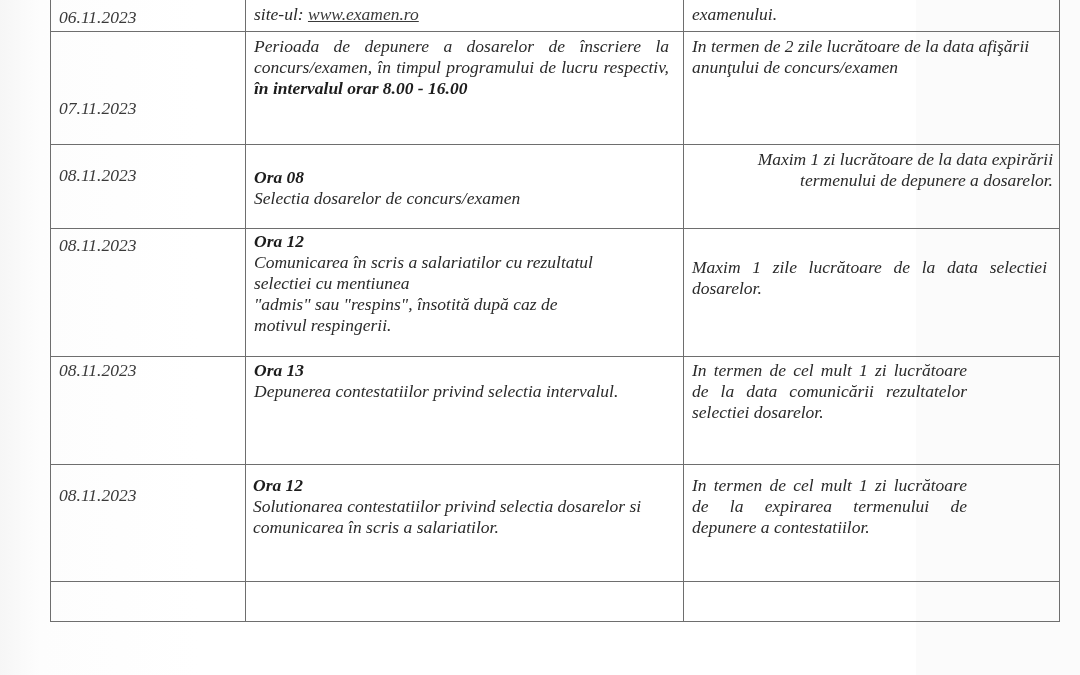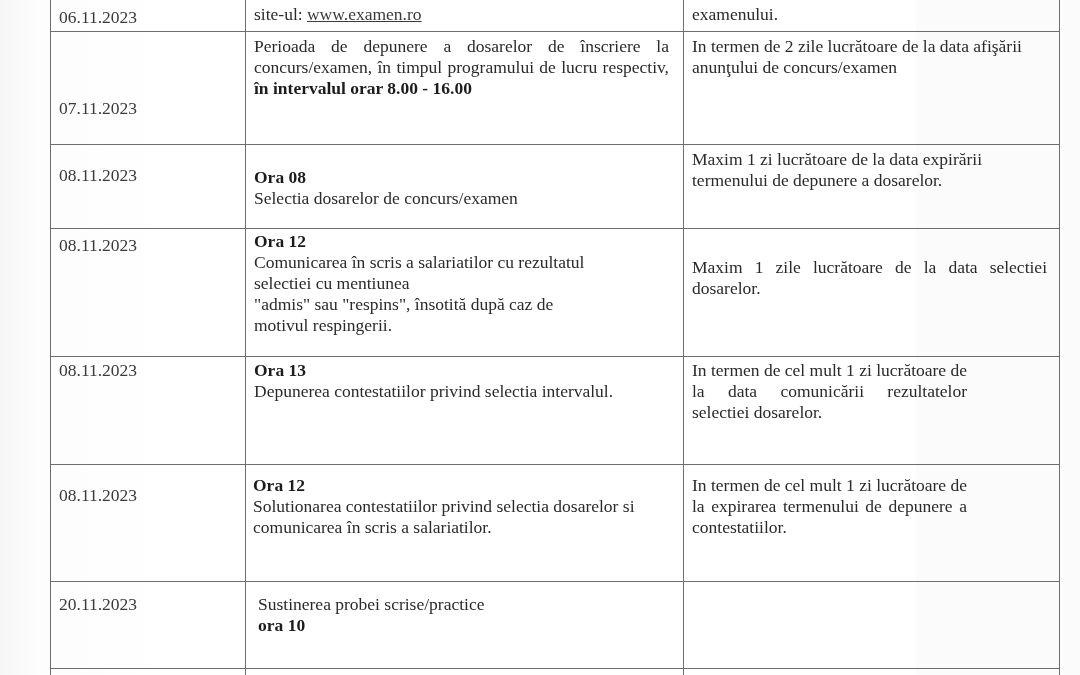--- a/index.html
+++ b/index.html
@@ -5,20 +5,21 @@
     * { box-sizing: border-box; margin: 0; padding: 0; }
     html, body {
       width: 1080px; height: 675px; overflow: hidden;
       background: #fbfbfb;
       font-family: "Liberation Serif", serif;
       color: #2a2a2a;
     }
     .page {
       position: relative; width: 916px; height: 675px;
       background: linear-gradient(90deg, #f6f6f6 0px, #fdfdfd 40px, #ffffff 200px, #ffffff 1000px, #f7f7f7 1080px);
+      font-style: italic;
     }
     table.schedule {
       position: absolute; left: 50px; top: -20px;
       border-collapse: collapse;
       table-layout: fixed;
       width: 1009px;
       font-size: 17.5px; line-height: 21px;
     }
     table.schedule td {
       border: 1.4px solid #6e6e6e;
@@ -73,21 +74,21 @@
       </tr>
 
       <tr style="height:84px;">
         <td class="date" style="padding-top:20px;">
           <span>08.11.2023</span>
         </td>
         <td class="pad-top-22">
           <span class="bold cell-line">Ora 08</span>
           <span class="cell-line">Selectia dosarelor de concurs/examen</span>
         </td>
-        <td class="pad-top-4" style="padding-right:6px;">
+        <td class="pad-top-4" style="padding-right:6px;text-align:right;">
           <span>Maxim 1 zi lucrătoare de la data expirării termenului de depunere a dosarelor.</span>
         </td>
       </tr>
 
       <tr style="height:128px;">
         <td class="date" style="padding-top:6px;">
           <span>08.11.2023</span>
         </td>
         <td style="">
           <span class="bold cell-line">Ora 12</span>
@@ -120,32 +121,20 @@
         </td>
         <td style="padding-top:10px; padding-left:7px; padding-right:8px;">
           <span class="bold cell-line">Ora 12</span>
           <span class="cell-line">Solutionarea contestatiilor privind selectia dosarelor si comunicarea în scris a salariatilor.</span>
         </td>
         <td class="just-all" style="padding-top:10px; padding-right:92px;">
           <span>In termen de cel mult 1 zi lucrătoare de la expirarea termenului de depunere a contestatiilor.</span>
         </td>
       </tr>
 
-      <tr style="height:87px;">
-        <td class="date" style="padding-top:12px;">
-          <span>20.11.2023</span>
-        </td>
-        <td style="padding-top:12px; padding-left:12px;">
-          <span class="cell-line">Sustinerea probei scrise/practice</span>
-          <span class="bold cell-line">ora 10</span>
-        </td>
-        <td>
-          <span></span>
-        </td>
-      </tr>
 
       <tr style="height:40px;">
         <td class="date">
           <span></span>
         </td>
         <td>
           <span></span>
         </td>
         <td>
           <span></span>

